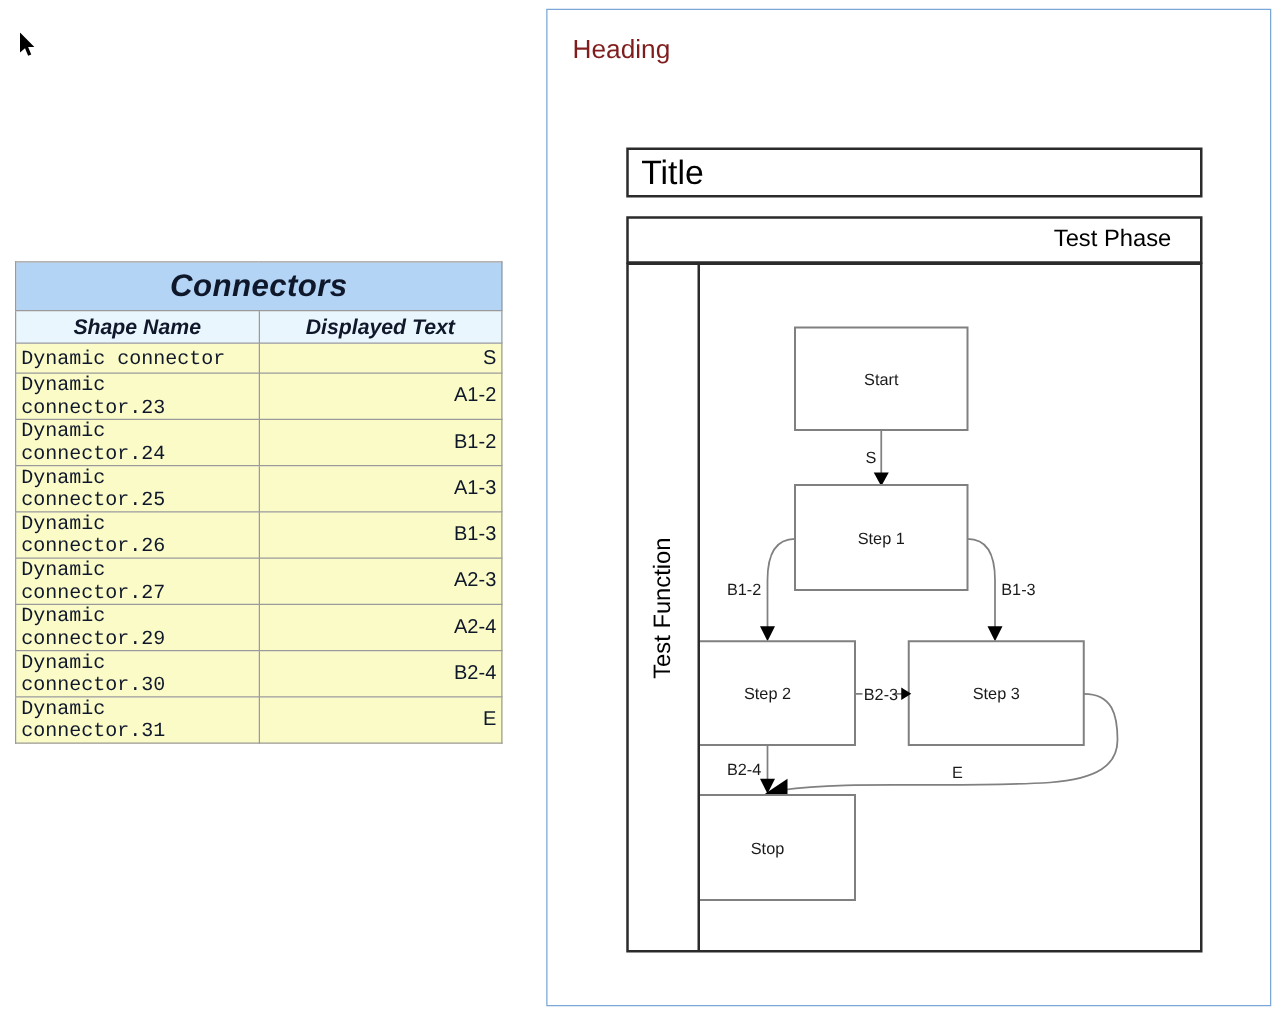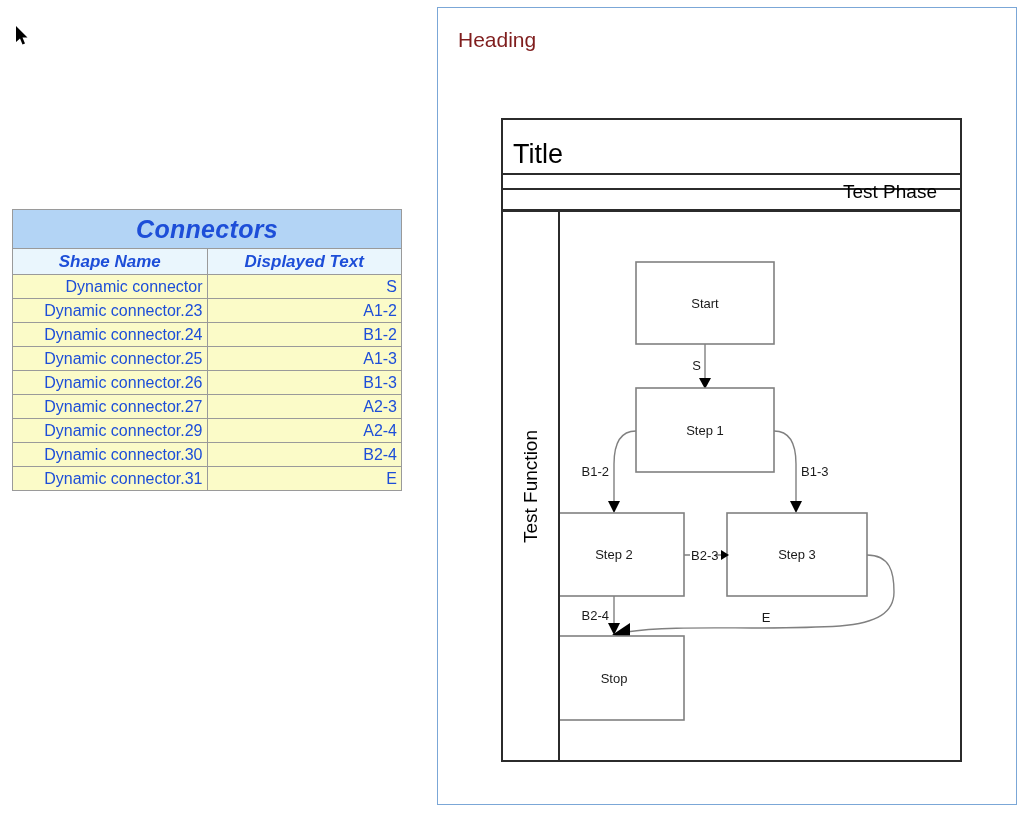--- a/index.html
+++ b/index.html
@@ -32,21 +32,21 @@
     width: 390px;
     border-collapse: collapse;
     border: 1px solid #808080;
     table-layout: fixed;
   }
   #connectors-table td, #connectors-table th {
     border: 1px solid #9a9a9a;
     padding: 0 4px;
     height: 23px;
     font-size: 16px;
-    color: #1d4ed8;
+    color: #0f172a;
   }
   .tbl-title {
     background: #b3d4f5;
     text-align: center;
     font-weight: bold;
     font-style: italic;
     font-size: 25px !important;
     height: 38px !important;
     letter-spacing: 0.3px;
   }
@@ -54,22 +54,22 @@
     background: #eaf6fd;
     text-align: center;
     font-weight: bold;
     font-style: italic;
     font-size: 17px !important;
     height: 25px !important;
     margin-left: 44px;
   }
   .cell-name {
     background: #fbfbc8;
-    text-align: right;
     width: 206px;
+    font-family: Liberation Mono, monospace;
   }
   .cell-text {
     background: #fbfbc8;
     text-align: right;
   }
 
   
   #panel {
     position: absolute;
     left: 437px;
@@ -93,21 +93,21 @@
     position: absolute;
     left: 63px;   
     top: 110px;   
     width: 461px;
     height: 644px;
     box-sizing: border-box;
   }
   .lane-border { border: 2px solid #2b2b2b; box-sizing: border-box; position: absolute; }
 
   #band-title {
-    left: 0; top: 0; width: 461px; height: 72px;
+    left: 0; top: 0; width: 461px; height: 40px;
     display: flex; align-items: center;
   }
   #band-title span {
     font-size: 27px; color: #000; padding-left: 10px;
   }
 
   #band-phase {
     left: 0; top: 55px; width: 461px; height: 38px;
     display: flex; align-items: center; justify-content: flex-end;
   }

